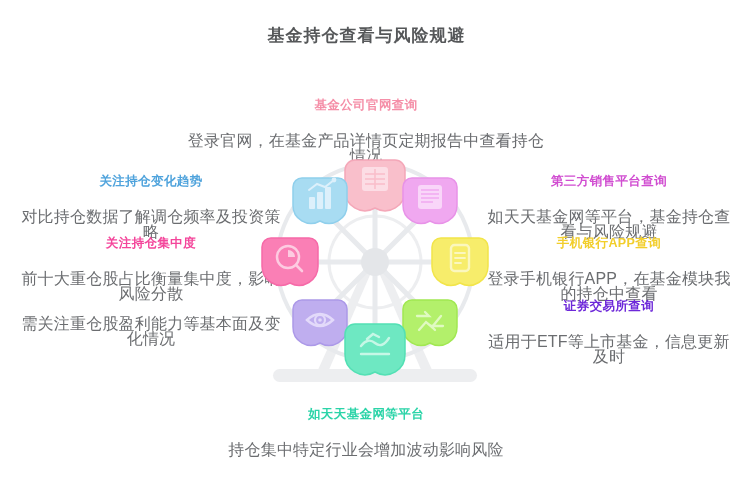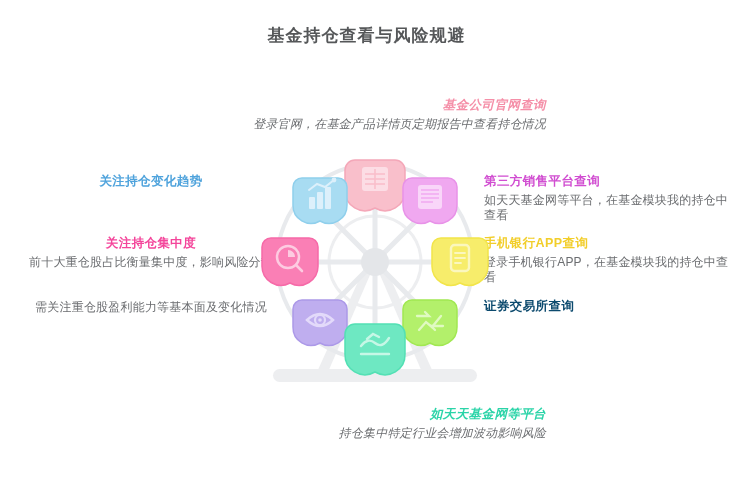--- a/index.html
+++ b/index.html
@@ -40,30 +40,30 @@
   .callout {
     position: absolute;
   }
   .callout .c-title {
     font-size: 12.5px;
     font-weight: bold;
     line-height: 18px;
     letter-spacing: 0.4px;
   }
   .callout .c-desc {
-    font-size: 12px;
+    font-size: 16px;
     line-height: 15px;
     color: #6b6d70;
-    margin-top: 3px;
+    margin-top: 19px;
     letter-spacing: 0.2px;
   }
 
   .callout.left  { text-align: center; }
-  .callout.right { text-align: left; }
-  .callout.center{ text-align: right; font-style: italic; }
+  .callout.right { text-align: center; }
+  .callout.center{ text-align: center; }
 
   
   #c-top    { top: 96px;  left: 186px; width: 360px; }
   
   #c-bottom { top: 405px; left: 186px; width: 360px; }
 
   
   #c-l1 { top: 172px; left: 18px; width: 266px; }
   #c-l2 { top: 234px; left: 18px; width: 266px; }
   #c-l3 { top: 297px; left: 18px; width: 266px; }
@@ -90,43 +90,45 @@
 
   <div class="page-title">基金持仓查看与风险规避</div>
 
   <div class="callout center" id="c-top">
     <div class="c-title" style="color: rgb(245, 143, 168);">基金公司官网查询</div>
     <div class="c-desc">登录官网，在基金产品详情页定期报告中查看持仓情况</div>
   </div>
 
   <div class="callout left" id="c-l1">
     <div class="c-title" style="color: rgb(79, 163, 220);">关注持仓变化趋势</div>
+    <div class="c-desc">对比持仓数据了解调仓频率及投资策略</div>
   </div>
 
   <div class="callout left" id="c-l2">
     <div class="c-title" style="color: rgb(244, 70, 155);">关注持仓集中度</div>
     <div class="c-desc">前十大重仓股占比衡量集中度，影响风险分散</div>
   </div>
 
   <div class="callout left" id="c-l3">
     <div class="c-desc">需关注重仓股盈利能力等基本面及变化情况</div>
   </div>
 
   <div class="callout right" id="c-r1">
     <div class="c-title" style="color: rgb(209, 78, 209);">第三方销售平台查询</div>
-    <div class="c-desc">如天天基金网等平台，在基金模块我的持仓中查看</div>
+    <div class="c-desc">如天天基金网等平台，基金持仓查看与风险规避</div>
   </div>
 
   <div class="callout right" id="c-r2">
     <div class="c-title" style="color: rgb(242, 206, 43);">手机银行APP查询</div>
     <div class="c-desc">登录手机银行APP，在基金模块我的持仓中查看</div>
   </div>
 
   <div class="callout right" id="c-r3">
-    <div class="c-title" style="color: #0c4a6e;">证券交易所查询</div>
+    <div class="c-title" style="color: #6d28d9;">证券交易所查询</div>
+    <div class="c-desc">适用于ETF等上市基金，信息更新及时</div>
   </div>
 
   <div class="callout center" id="c-bottom">
     <div class="c-title" style="color: rgb(43, 212, 168);">如天天基金网等平台</div>
     <div class="c-desc">持仓集中特定行业会增加波动影响风险</div>
   </div>
 
   <div id="wheel-wrap">
     <svg id="wheel-svg" width="240" height="245" viewBox="0 0 240 245" xmlns="http://www.w3.org/2000/svg">
 

